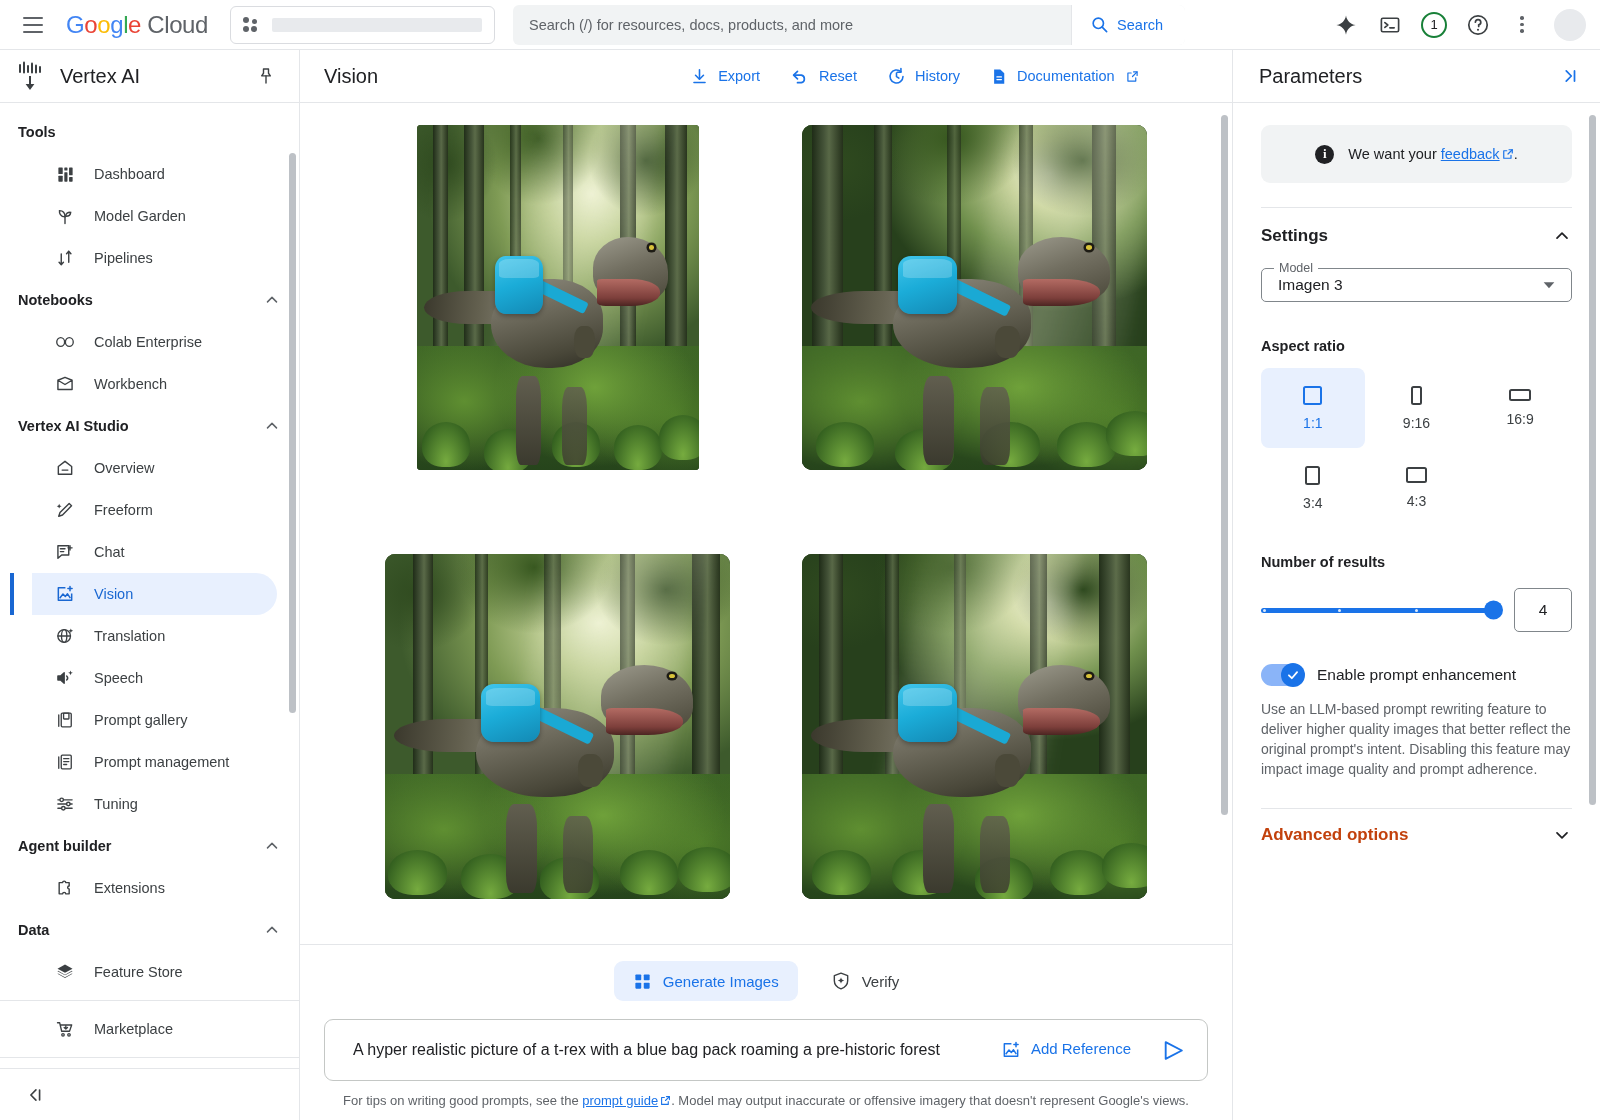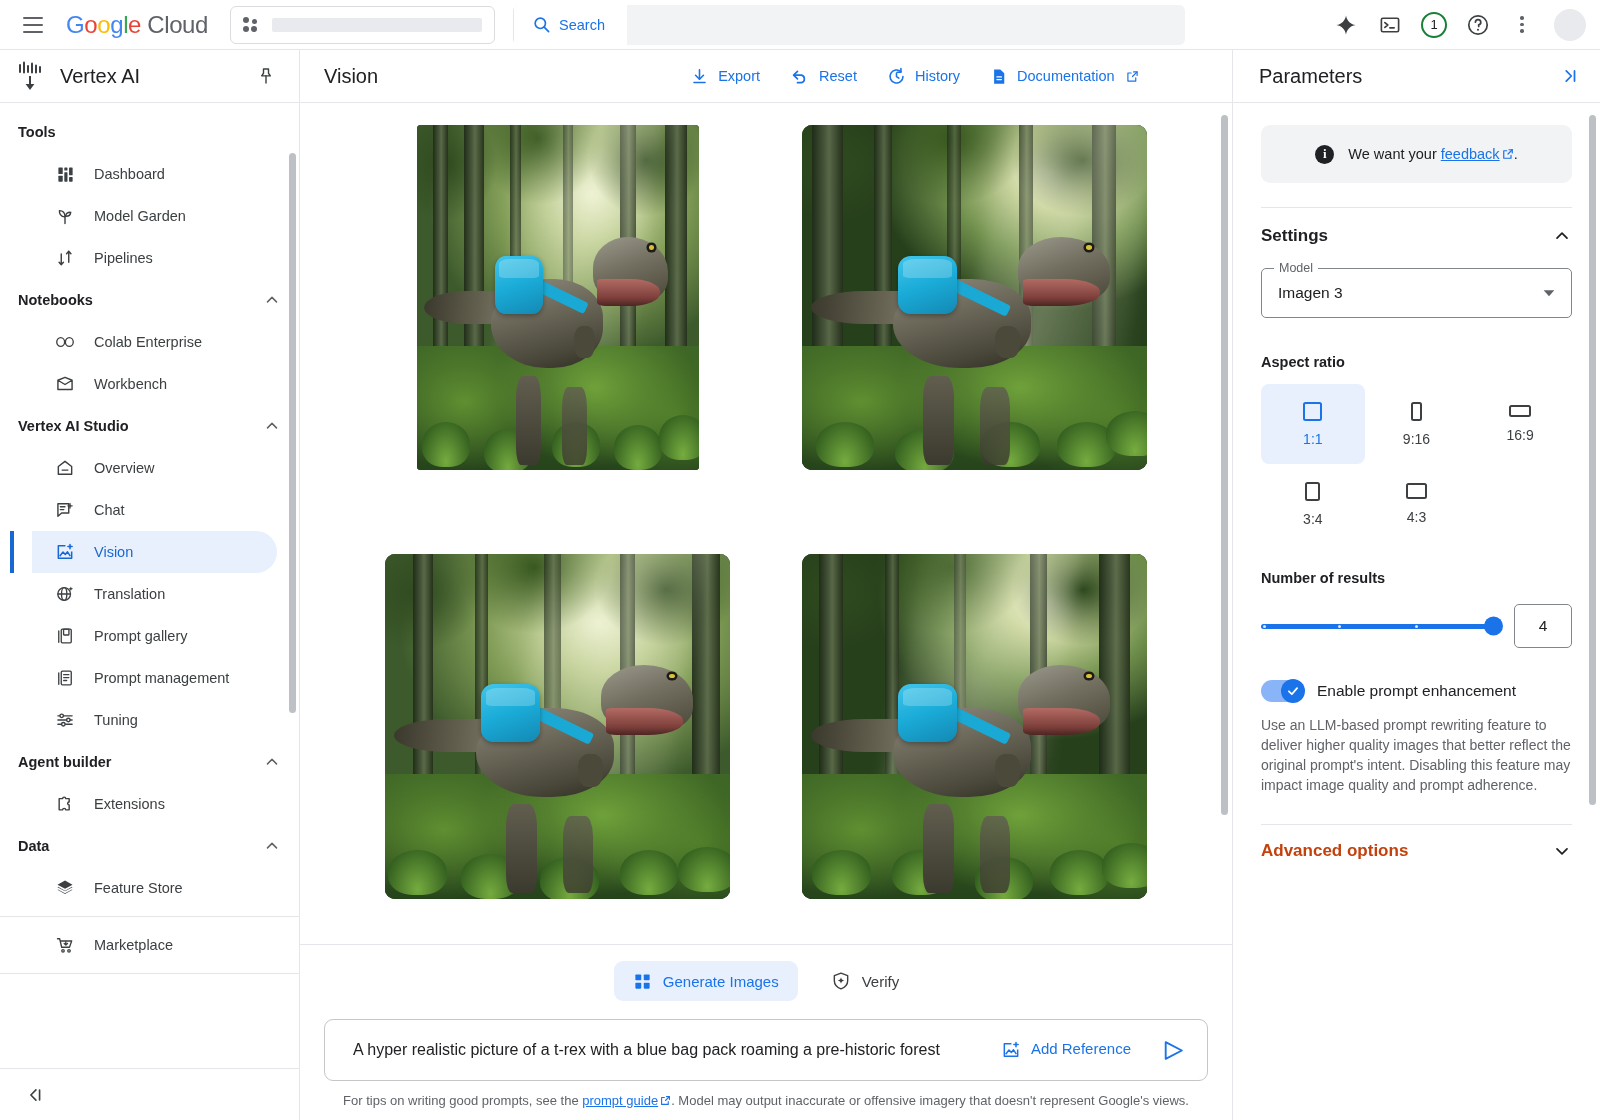--- a/index.html
+++ b/index.html
@@ -197,21 +197,21 @@
   .fb-banner { background: #f1f3f4; border-radius: 9px; height: 58px; display: flex;
     align-items: center; justify-content: center; gap: 14px; font-size: 14.5px; color: #202124; }
   .info-dot { width: 19px; height: 19px; border-radius: 50%; background: #202124; color: #fff;
     font-size: 13px; font-weight: bold; display: flex; align-items: center; justify-content: center;
     font-family: "Liberation Serif", serif; }
   .fb-banner a { color: #1a73e8; }
   .pm-div { height: 1px; background: #e4e6e9; margin: 24px 0 18px; }
   .pm-sec-head { display: flex; align-items: center; cursor: pointer; margin-bottom: 22px; }
   .pm-sec-head h3 { font-size: 17px; font-weight: bold; color: #202124; }
   .pm-sec-head .chev { margin-left: auto; color: #202124; display: flex; }
-  .field { position: relative; border: 1px solid #80868b; border-radius: 5px; height: 50px;
+  .field { position: relative; border: 1px solid #80868b; border-radius: 5px; height: 34px;
     display: flex; align-items: center; padding: 0 14px 0 16px; cursor: pointer; }
   .field-label { position: absolute; top: -8px; left: 12px; background: #fff; padding: 0 5px;
     font-size: 12.5px; color: #5f6368; }
   .field-val { font-size: 15.5px; color: #202124; }
   .field .caret { margin-left: auto; color: #5f6368; display: flex; }
   .lbl { font-size: 14.5px; font-weight: bold; color: #202124; }
   .ar-grid { display: grid; grid-template-columns: repeat(3, 1fr); gap: 0; margin-top: 14px; }
   .ar-cell { height: 80px; border-radius: 8px; display: flex; flex-direction: column;
     align-items: center; justify-content: center; gap: 10px; cursor: pointer; }
   .ar-cell.sel { background: #e8f0fe; }
@@ -258,20 +258,23 @@
       <div class="proj-dots">
         <i></i>
           <i></i>
           <i></i>
           <i></i>
       </div>
       <div class="proj-redacted"></div>
     </div>
 
     <div class="search-wrap">
+      <div class="search-input-area">
+        <span class="search-placeholder">Search (/) for resources, docs, products, and more</span>
+      </div>
       <div class="search-btn">
         <svg width="19" height="19" viewBox="0 0 24 24" fill="none" stroke="#1a73e8" stroke-width="2.1">
           <circle cx="10.5" cy="10.5" r="6.5"></circle>
             <line x1="15.4" y1="15.4" x2="21" y2="21" stroke-linecap="round"></line>
         </svg>
         <span>Search</span>
       </div>
     </div>
 
     <div class="topbar-right">
@@ -413,20 +416,29 @@
             <svg width="20" height="20" viewBox="0 0 24 24" fill="none" stroke="currentColor" stroke-width="1.7">
               <path d="M4 10.2 L12 4 l8 6.2 V19.5 H4 Z" stroke-linejoin="round"></path>
               <line x1="8.6" y1="14.5" x2="15.4" y2="14.5" stroke-linecap="round"></line>
             </svg>
           </span>
           <span>Overview</span>
         </div>
         <div class="nav-item">
           <span class="ico">
             <svg width="20" height="20" viewBox="0 0 24 24" fill="none" stroke="currentColor" stroke-width="1.7">
+              <path d="M4.5 19.5 L6 15 L17 4.2 l2.8 2.8 L9 18 Z" stroke-linejoin="round"></path>
+              <path d="M5 4.5 l.9 2 2 .9 -2 .9 -.9 2 -.9 -2 -2 -.9 2 -.9 z" fill="currentColor" stroke="none"></path>
+            </svg>
+          </span>
+          <span>Freeform</span>
+        </div>
+        <div class="nav-item">
+          <span class="ico">
+            <svg width="20" height="20" viewBox="0 0 24 24" fill="none" stroke="currentColor" stroke-width="1.7">
               <path d="M3.5 4.5 h13 v11 H8 l-4.5 4 Z" stroke-linejoin="round"></path>
               <line x1="6.5" y1="8" x2="12" y2="8" stroke-linecap="round"></line>
               <line x1="6.5" y1="11.5" x2="10.5" y2="11.5" stroke-linecap="round"></line>
               <path d="M18 4.5 v5 M15.5 7 h5" stroke-linecap="round"></path>
             </svg>
           </span>
           <span>Chat</span>
         </div>
         <div class="nav-item active">
           <span class="ico">
@@ -441,20 +453,30 @@
         <div class="nav-item">
           <span class="ico">
             <svg width="20" height="20" viewBox="0 0 24 24" fill="none" stroke="currentColor" stroke-width="1.6">
               <circle cx="11" cy="12" r="7.6"></circle>
               <ellipse cx="11" cy="12" rx="3.2" ry="7.6"></ellipse>
               <line x1="3.5" y1="12" x2="18.5" y2="12" stroke-linecap="round"></line>
               <path d="M19 3 l.8 1.9 1.9 .8 -1.9 .8 -.8 1.9 -.8 -1.9 -1.9 -.8 1.9 -.8 z" fill="currentColor" stroke="none"></path>
             </svg>
           </span>
           <span>Translation</span>
+        </div>
+        <div class="nav-item">
+          <span class="ico">
+            <svg width="20" height="20" viewBox="0 0 24 24" fill="none" stroke="currentColor" stroke-width="1.7">
+              <path d="M3.5 9.5 h3.2 L11 5.8 v12.4 L6.7 14.5 H3.5 Z" stroke-linejoin="round" fill="currentColor"></path>
+              <path d="M14 9.5 c1.4 1.4 1.4 3.6 0 5" stroke-linecap="round"></path>
+              <path d="M18.6 3 l.8 2 2 .8 -2 .8 -.8 2 -.8 -2 -2 -.8 2 -.8 z" fill="currentColor" stroke="none"></path>
+            </svg>
+          </span>
+          <span>Speech</span>
         </div>
         <div class="nav-item">
           <span class="ico">
             <svg width="20" height="20" viewBox="0 0 24 24" fill="none" stroke="currentColor" stroke-width="1.6">
               <rect x="7.5" y="3.8" width="12" height="16.4" rx="1.3"></rect>
               <path d="M4.5 6 v13.5" stroke-linecap="round"></path>
               <rect x="10.3" y="3.8" width="6.4" height="7" rx="0.6"></rect>
             </svg>
           </span>
           <span>Prompt gallery</span>

